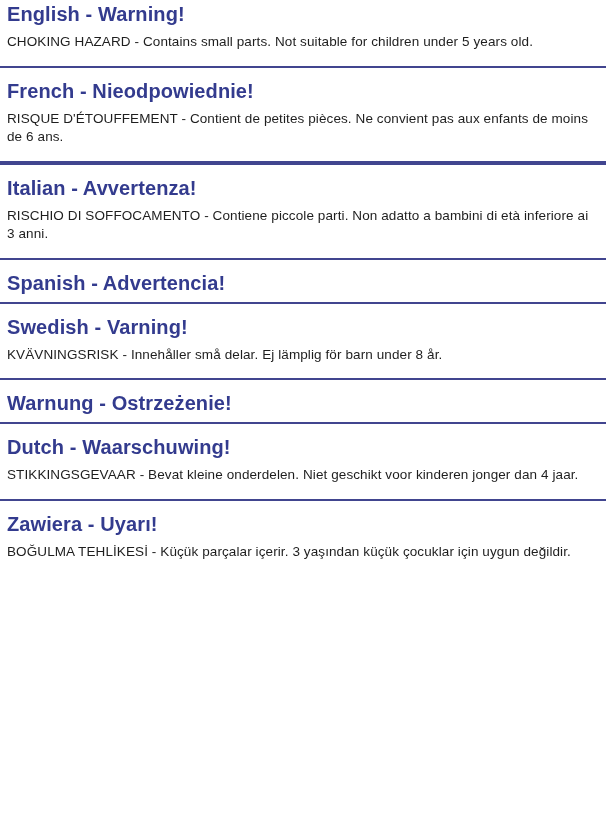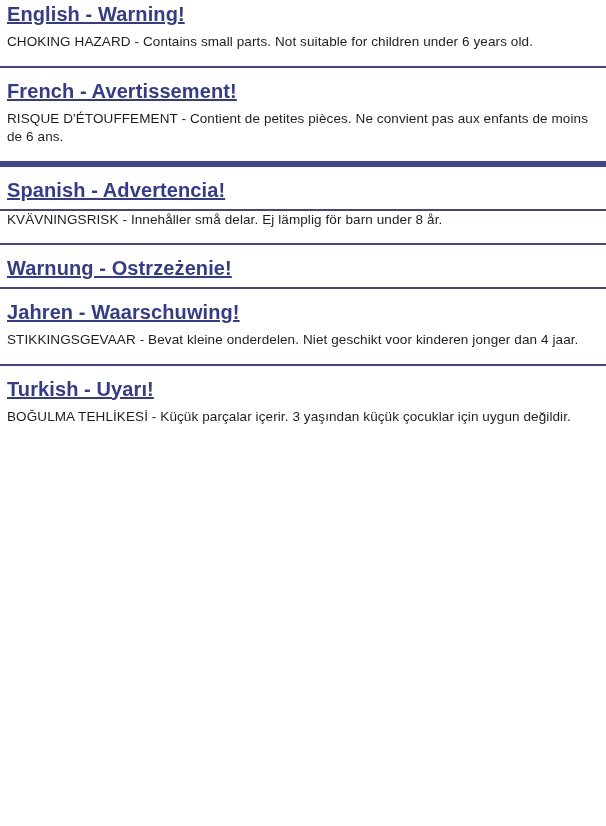--- a/index.html
+++ b/index.html
@@ -17,21 +17,20 @@
   .page {
     padding: 0 9px 0 7px;
   }
   .warn-heading {
     font-size: 20px;
     line-height: 23px;
     font-weight: 700;
     color: var(--heading, #333b8e);
     margin: 12px 0 7px 0;
     letter-spacing: 0.1px;
-    text-decoration: underline;
   }
   .warn-section:first-child .warn-heading {
     margin-top: 3px;
   }
   .warn-body {
     font-size: 13.5px;
     line-height: 18.5px;
     color: var(--body-text, #1e1e1e);
     margin: 0 0 14px 0;
     letter-spacing: 0.1px;
@@ -43,53 +42,58 @@
     margin: 0 -9px 0 -7px;
   }
 </style>
 </head>
 <body>
 
 <div class="page">
 
   <section class="warn-section">
     <h2 class="warn-heading">English - Warning!</h2>
-    <p class="warn-body">CHOKING HAZARD - Contains small parts. Not suitable for children under 6 years old.</p>
+    <p class="warn-body">CHOKING HAZARD - Contains small parts. Not suitable for children under 5 years old.</p>
   </section>
   <hr class="divider">
 
   <section class="warn-section">
-    <h2 class="warn-heading">French - Avertissement!</h2>
+    <h2 class="warn-heading">French - Nieodpowiednie!</h2>
     <p class="warn-body">RISQUE D'ÉTOUFFEMENT - Contient de petites pièces. Ne convient pas aux enfants de moins de 6 ans.</p>
   </section>
   <hr class="divider">
 
   <hr class="divider">
 
+  <section class="warn-section">
+    <h2 class="warn-heading">Italian - Avvertenza!</h2>
+    <p class="warn-body">RISCHIO DI SOFFOCAMENTO - Contiene piccole parti. Non adatto a bambini di età inferiore ai 3 anni.</p>
+  </section>
   <hr class="divider">
 
   <section class="warn-section">
     <h2 class="warn-heading">Spanish - Advertencia!</h2>
   </section>
   <hr class="divider">
 
   <section class="warn-section">
+    <h2 class="warn-heading">Swedish - Varning!</h2>
     <p class="warn-body">KVÄVNINGSRISK - Innehåller små delar. Ej lämplig för barn under 8 år.</p>
   </section>
   <hr class="divider">
 
   <section class="warn-section">
     <h2 class="warn-heading">Warnung - Ostrzeżenie!</h2>
   </section>
   <hr class="divider">
 
   <section class="warn-section">
-    <h2 class="warn-heading">Jahren - Waarschuwing!</h2>
+    <h2 class="warn-heading">Dutch - Waarschuwing!</h2>
     <p class="warn-body">STIKKINGSGEVAAR - Bevat kleine onderdelen. Niet geschikt voor kinderen jonger dan 4 jaar.</p>
   </section>
   <hr class="divider">
 
   <section class="warn-section">
-    <h2 class="warn-heading">Turkish - Uyarı!</h2>
+    <h2 class="warn-heading">Zawiera - Uyarı!</h2>
     <p class="warn-body">BOĞULMA TEHLİKESİ - Küçük parçalar içerir. 3 yaşından küçük çocuklar için uygun değildir.</p>
   </section>
 
 </div>
 
 </body></html>

